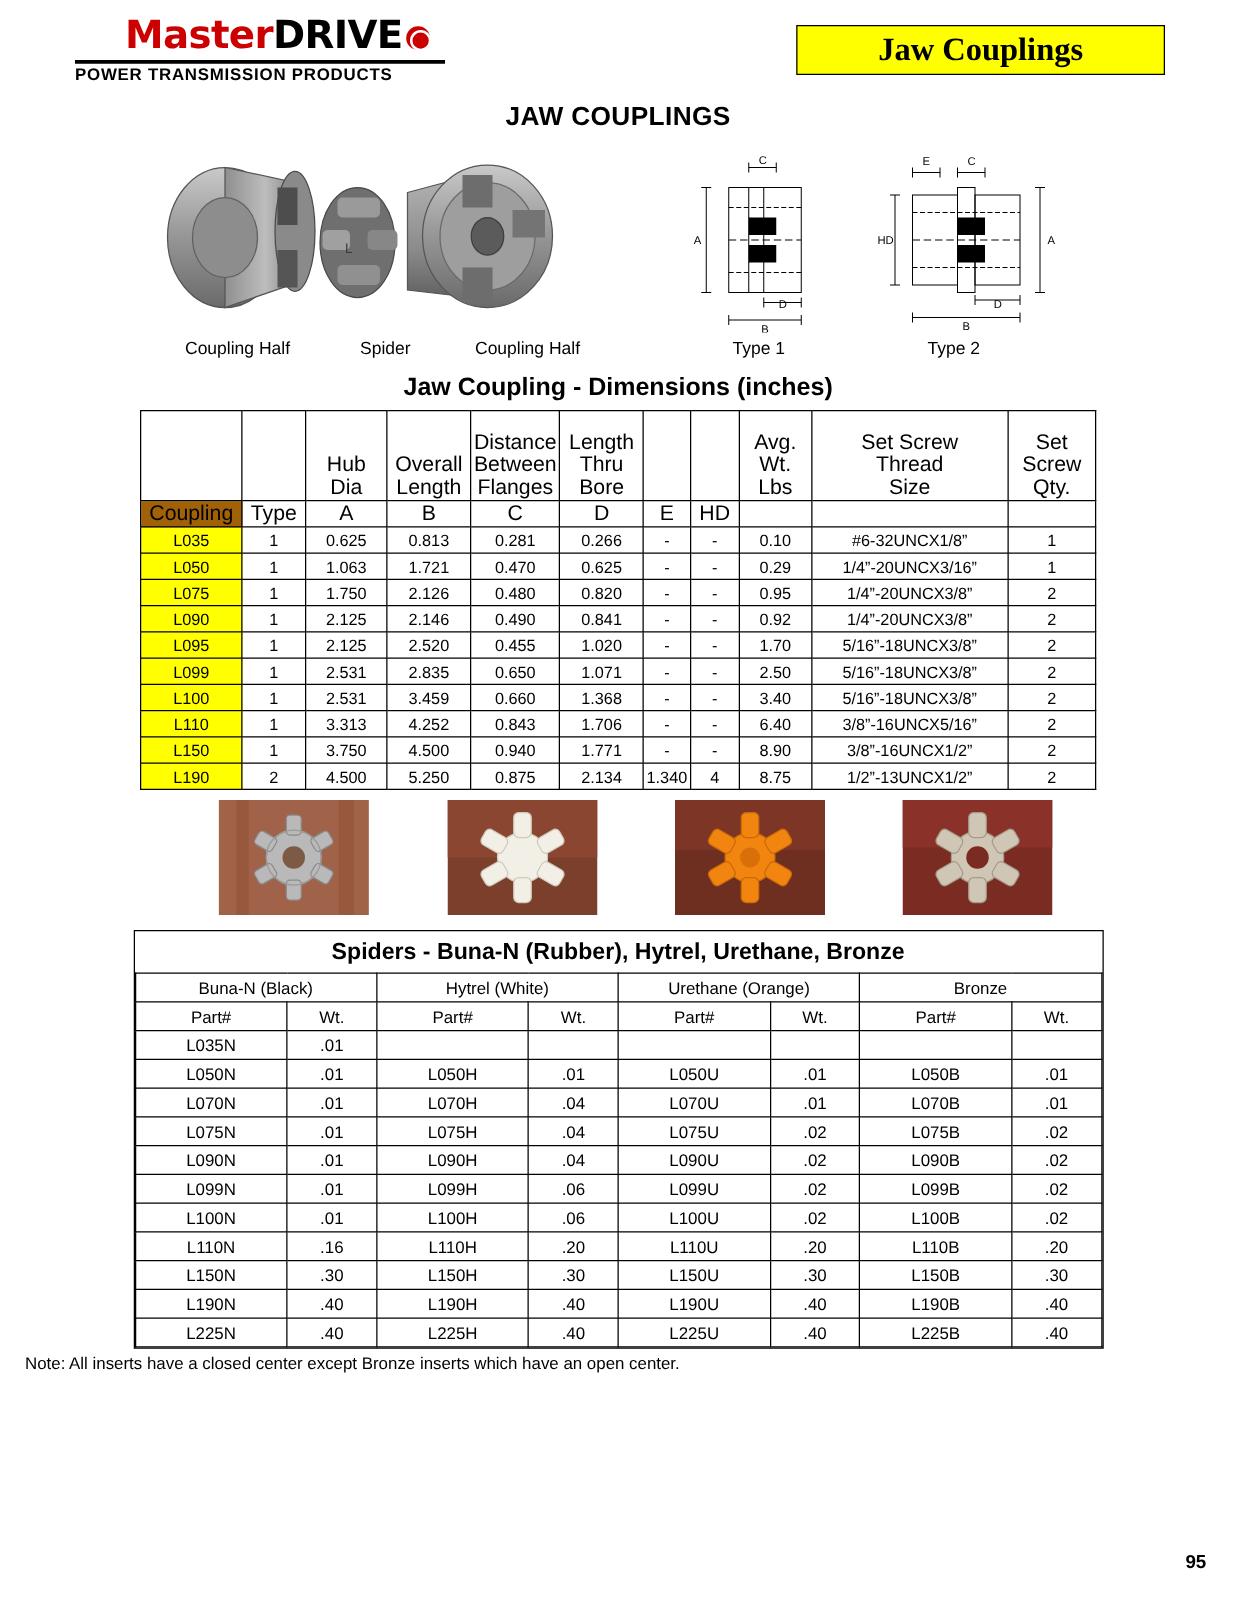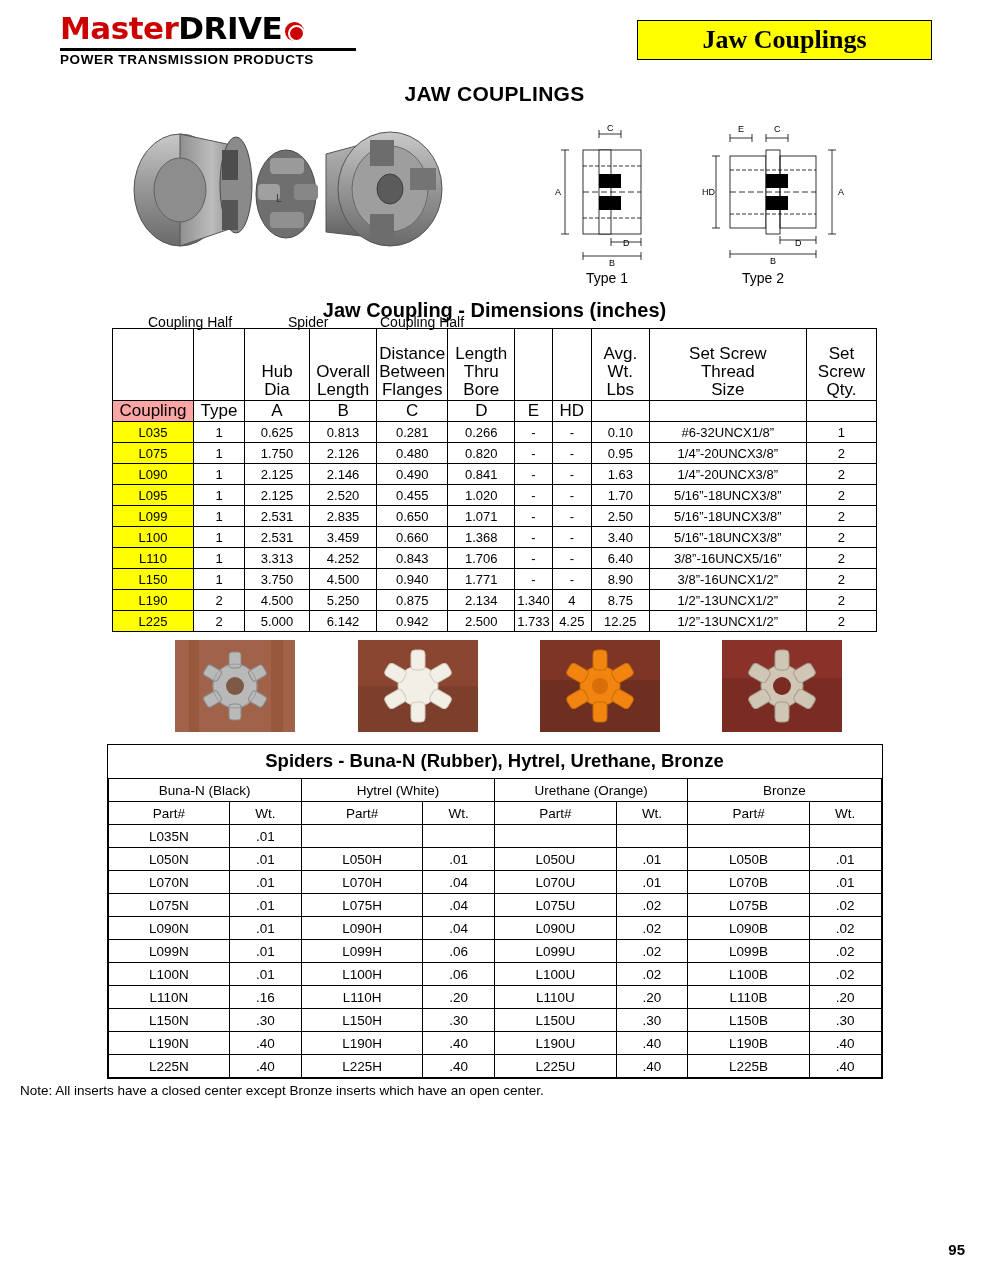--- a/index.html
+++ b/index.html
@@ -26,21 +26,21 @@
     top: 10px;
     width: 300px;
   }
   .logo-line1 {
     font-family: "DejaVu Sans", sans-serif;
     font-weight: bold;
     font-size: 31px;
     letter-spacing: -0.5px;
     white-space: nowrap;
   }
-  .logo-master { color:#cc0000; }
+  .logo-master { color:#cc0000;margin-left:40px; }
   .logo-drive { color:#000; }
   .logo-reg {
     display:inline-block;
     width:19px; height:19px;
     border-radius:50%;
     background:#cc0000;
     position:relative;
     top:2px;
     margin-left:3px;
   }
@@ -103,21 +103,20 @@
     left:118px;
     top:0;
     width:400px;
     height:155px;
   }
   .photo-main svg { display:block; }
   .photo-caption {
     position:absolute;
     top:158px;
     font-size:14px;
-    margin-top:44px;
   }
   .cap-left  { left:148px; }
   .cap-mid   { left:288px; }
   .cap-right { left:380px; }
 
   .diagram {
     position:absolute;
     top:4px;
   }
   .diag1 { left:545px; }
@@ -155,21 +154,21 @@
     vertical-align:bottom;
     line-height:1.05;
     font-size:17px;
   }
   .hdr-tall { height:72px; }
   td.coupling-cell {
     background:#ffff00;
     font-weight:normal;
   }
   td.coupling-hdr {
-    background:#fca5a5;
+    background:#a16207;
   }
   .col-coupling { width:82px; }
   .col-type { width:52px; }
   .col-a, .col-b, .col-c, .col-d { width:68px; }
   .col-e { width:36px; }
   .col-hd { width:40px; }
   .col-wt { width:60px; }
   .col-ss { width:162px; }
   .col-qty { width:72px; }
 
@@ -431,20 +430,33 @@
         <td class="col-b">0.813</td>
         <td class="col-c">0.281</td>
         <td class="col-d">0.266</td>
         <td class="col-e">-</td>
         <td class="col-hd">-</td>
         <td class="col-wt">0.10</td>
         <td class="col-ss">#6-32UNCX1/8”</td>
         <td class="col-qty">1</td>
       </tr>
       <tr>
+        <td class="col-coupling coupling-cell">L050</td>
+        <td class="col-type">1</td>
+        <td class="col-a">1.063</td>
+        <td class="col-b">1.721</td>
+        <td class="col-c">0.470</td>
+        <td class="col-d">0.625</td>
+        <td class="col-e">-</td>
+        <td class="col-hd">-</td>
+        <td class="col-wt">0.29</td>
+        <td class="col-ss">1/4”-20UNCX3/16”</td>
+        <td class="col-qty">1</td>
+      </tr>
+      <tr>
         <td class="col-coupling coupling-cell">L075</td>
         <td class="col-type">1</td>
         <td class="col-a">1.750</td>
         <td class="col-b">2.126</td>
         <td class="col-c">0.480</td>
         <td class="col-d">0.820</td>
         <td class="col-e">-</td>
         <td class="col-hd">-</td>
         <td class="col-wt">0.95</td>
         <td class="col-ss">1/4”-20UNCX3/8”</td>
@@ -452,21 +464,21 @@
       </tr>
       <tr>
         <td class="col-coupling coupling-cell">L090</td>
         <td class="col-type">1</td>
         <td class="col-a">2.125</td>
         <td class="col-b">2.146</td>
         <td class="col-c">0.490</td>
         <td class="col-d">0.841</td>
         <td class="col-e">-</td>
         <td class="col-hd">-</td>
-        <td class="col-wt">1.63</td>
+        <td class="col-wt">0.92</td>
         <td class="col-ss">1/4”-20UNCX3/8”</td>
         <td class="col-qty">2</td>
       </tr>
       <tr>
         <td class="col-coupling coupling-cell">L095</td>
         <td class="col-type">1</td>
         <td class="col-a">2.125</td>
         <td class="col-b">2.520</td>
         <td class="col-c">0.455</td>
         <td class="col-d">1.020</td>
@@ -531,33 +543,20 @@
       <tr>
         <td class="col-coupling coupling-cell">L190</td>
         <td class="col-type">2</td>
         <td class="col-a">4.500</td>
         <td class="col-b">5.250</td>
         <td class="col-c">0.875</td>
         <td class="col-d">2.134</td>
         <td class="col-e">1.340</td>
         <td class="col-hd">4</td>
         <td class="col-wt">8.75</td>
-        <td class="col-ss">1/2”-13UNCX1/2”</td>
-        <td class="col-qty">2</td>
-      </tr>
-      <tr>
-        <td class="col-coupling coupling-cell">L225</td>
-        <td class="col-type">2</td>
-        <td class="col-a">5.000</td>
-        <td class="col-b">6.142</td>
-        <td class="col-c">0.942</td>
-        <td class="col-d">2.500</td>
-        <td class="col-e">1.733</td>
-        <td class="col-hd">4.25</td>
-        <td class="col-wt">12.25</td>
         <td class="col-ss">1/2”-13UNCX1/2”</td>
         <td class="col-qty">2</td>
       </tr>
     </tbody>
 </table>
 
 <div class="spider-row">
   <div class="spider-photo sp1">
     <svg width="120" height="92" viewBox="0 0 120 92">
       <rect width="120" height="92" fill="#9c5a3c"></rect>

